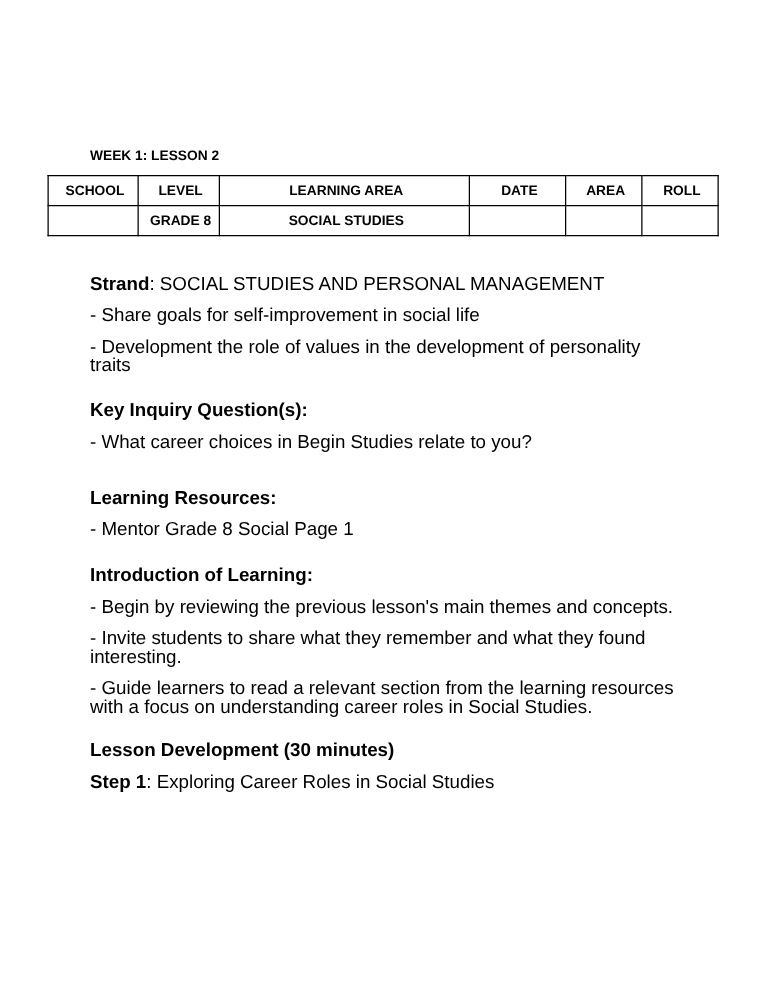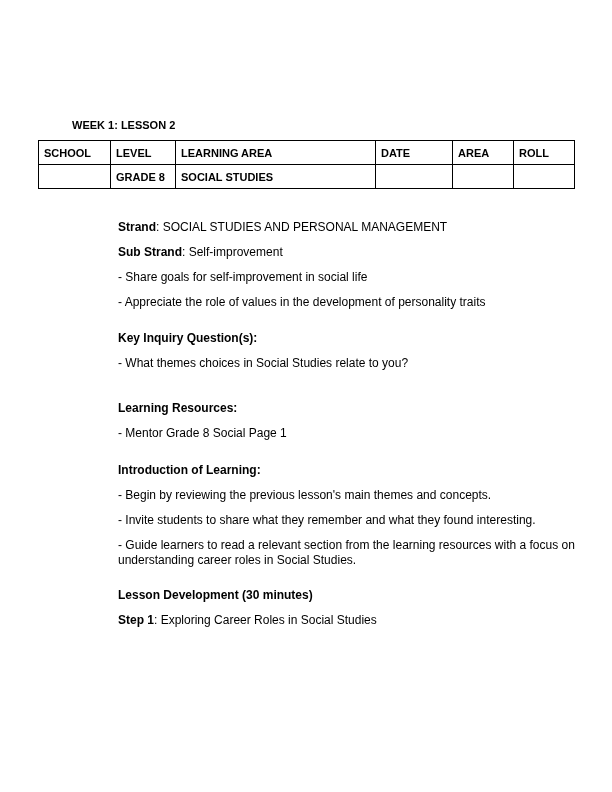--- a/index.html
+++ b/index.html
@@ -28,33 +28,32 @@
     width: 536px;
     border-collapse: collapse;
     table-layout: fixed;
   }
   .info-table th, .info-table td {
     border: 1.5px solid #000000;
     height: 23px;
     padding: 0 2px 0 5px;
     font-size: 11px;
     font-weight: bold;
-    text-align: left;
+    text-align: center;
     vertical-align: middle;
     overflow: hidden;
     white-space: nowrap;
   }
   .doc-body {
     position: absolute;
     left: 72px;
     top: 220px;
     width: 468px;
-    font-size: 12px;
+    font-size: 15px;
     line-height: 15px;
-    margin-left: 46px;
   }
   .doc-body p { margin: 0 0 10px 0; }
   .doc-body p b { font-weight: bold; }
   .gap-11 { height: 11px; }
   .gap-20 { height: 20px; }
   .gap-12 { height: 12px; }
   .gap-10 { height: 10px; }
 </style>
 </head>
 <body>
@@ -89,31 +88,30 @@
         <td></td>
         <td></td>
       </tr>
     </tbody>
   </table>
 
   <div class="doc-body">
 
     <p><b>Strand</b><span>: SOCIAL STUDIES AND PERSONAL MANAGEMENT</span></p>
 
-    <p><b>Sub Strand</b><span>: Self-improvement</span></p>
 
 
     <p>- Share goals for self-improvement in social life</p>
-    <p>- Appreciate the role of values in the development of personality traits</p>
+    <p>- Development the role of values in the development of personality traits</p>
 
     <div class="gap-11"></div>
 
     <p><b>Key Inquiry Question(s):</b></p>
 
-    <p>- What themes choices in Social Studies relate to you?</p>
+    <p>- What career choices in Begin Studies relate to you?</p>
 
     <div class="gap-20"></div>
 
     <p><b>Learning Resources:</b></p>
 
     <p>- Mentor Grade 8 Social Page 1</p>
 
     <div class="gap-12"></div>
 
     <p><b>Introduction of Learning:</b></p>

